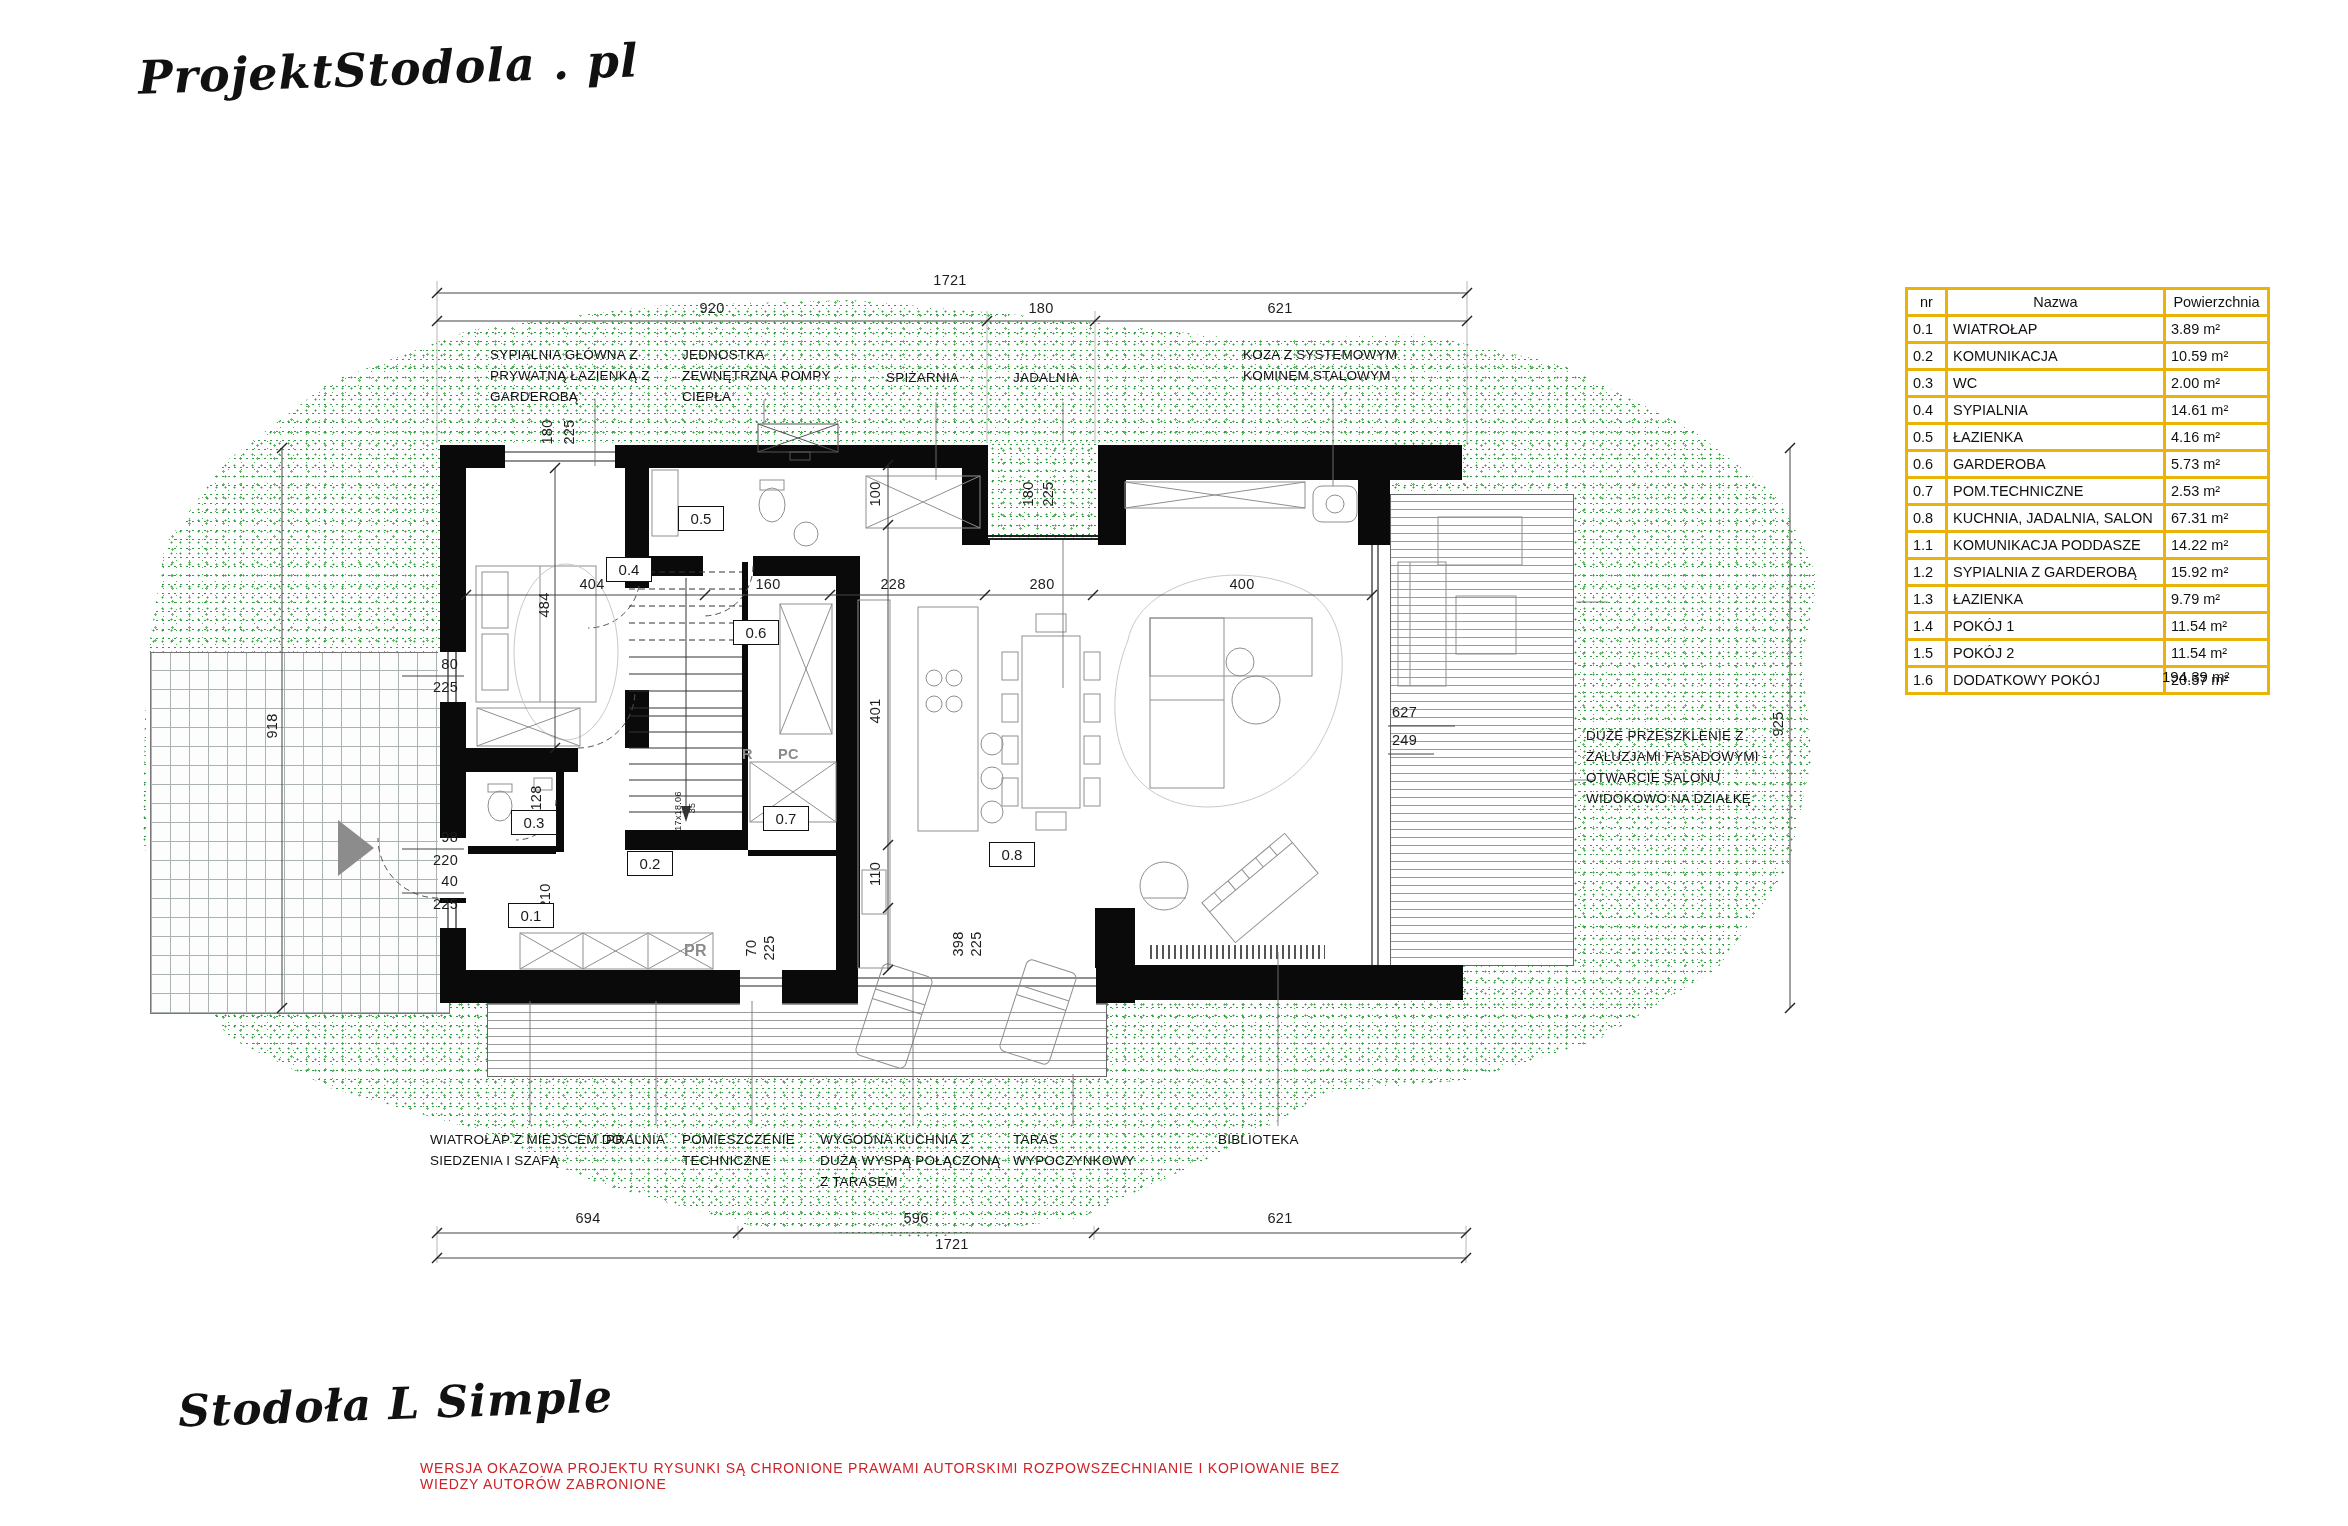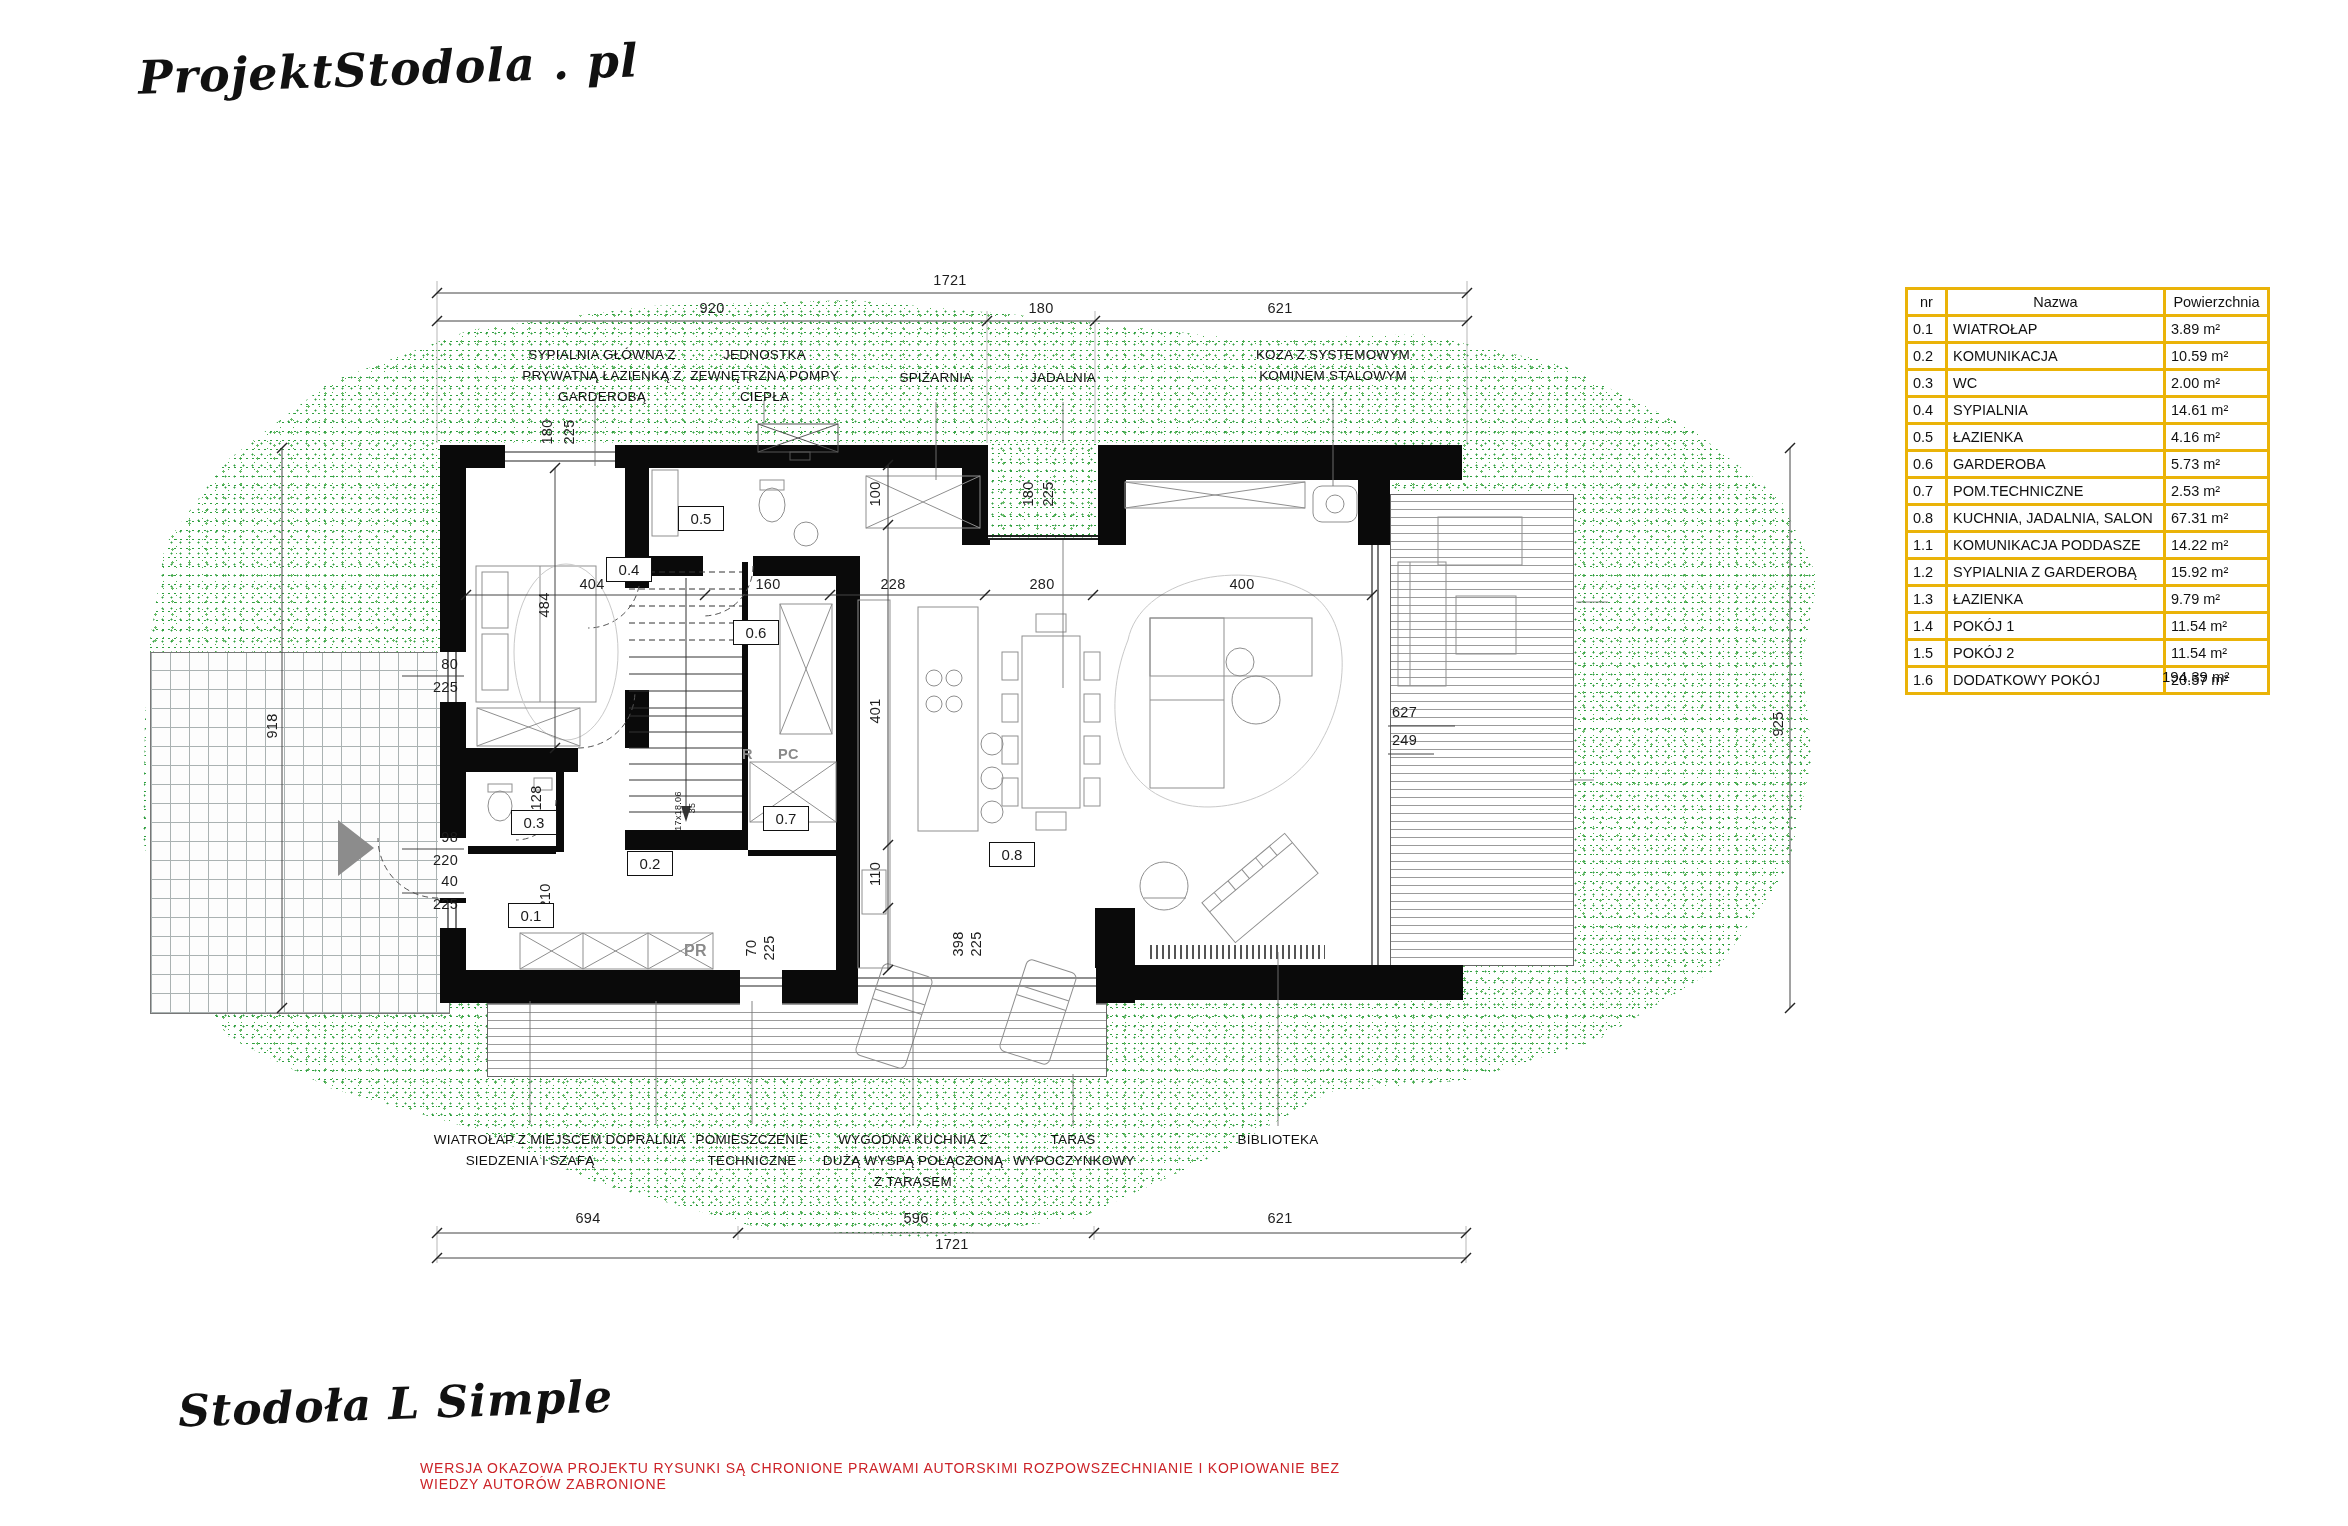--- a/index.html
+++ b/index.html
@@ -29,21 +29,21 @@
   .niche{position:absolute;left:988px;top:443px;width:110px;height:92px;border-bottom:5px double #222;}
   .bookshelf{position:absolute;left:1150px;top:945px;width:175px;height:14px;
     background:repeating-linear-gradient(90deg,#555 0 2px,transparent 2px 6px);}
   svg.plan{position:absolute;left:0;top:0;}
   .labels{position:absolute;inset:0;}
   .t{position:absolute;font-size:14.5px;color:#1d1d1d;white-space:nowrap;letter-spacing:.3px;}
   .c{text-align:center;}  .r{text-align:right;}
   .rot{transform:rotate(-90deg);}
   .sm{font-size:9px;}
   .gray{color:#8a8a8a;font-weight:bold;}
-  .ann{position:absolute;font-size:13.5px;line-height:1.55;text-align:center;color:#111;letter-spacing:.2px;}
+  .ann{position:absolute;font-size:13.5px;line-height:1.55;color:#111;letter-spacing:.2px;}
   .roombox{position:absolute;width:44px;height:23px;border:1.6px solid #111;background:#fff;
     font-size:15px;text-align:center;line-height:23px;}
   .logo{position:absolute;left:138px;top:42px;font-family:"DejaVu Serif",serif;font-style:italic;
     font-weight:700;font-size:46px;letter-spacing:1px;transform:rotate(-2deg);color:#111;}
   .title-script{position:absolute;left:178px;top:1378px;font-family:"DejaVu Serif",serif;font-style:italic;
     font-weight:700;font-size:44px;letter-spacing:1px;transform:rotate(-2deg);color:#111;}
   .disclaimer{position:absolute;left:420px;top:1460px;width:930px;color:#cc2328;
     font-size:14px;letter-spacing:.8px;}
   .table-wrap{position:absolute;left:1905px;top:287px;}
   .table-wrap table{border-collapse:collapse;font-size:14.5px;color:#111;}
@@ -372,20 +372,21 @@
     <div class="roombox" style="left:678px;top:506px">0.5</div>
     <div class="roombox" style="left:733px;top:620px">0.6</div>
     <div class="roombox" style="left:763px;top:806px">0.7</div>
     <div class="roombox" style="left:989px;top:842px">0.8</div>
 
     <div class="ann" style="left:490px;top:345px;width:224px">SYPIALNIA GŁÓWNA Z PRYWATNĄ ŁAZIENKĄ Z GARDEROBĄ</div>
     <div class="ann" style="left:682px;top:345px;width:165px">JEDNOSTKA ZEWNĘTRZNA POMPY CIEPŁA</div>
     <div class="ann" style="left:886px;top:368px;width:100px">SPIŻARNIA</div>
     <div class="ann" style="left:1013px;top:368px;width:100px">JADALNIA</div>
     <div class="ann" style="left:1243px;top:345px;width:180px">KOZA Z SYSTEMOWYM KOMINEM STALOWYM</div>
+    <div class="ann" style="left:1586px;top:726px;width:182px">DUŻE PRZESZKLENIE Z ŻALUZJAMI FASADOWYMI - OTWARCIE SALONU WIDOKOWO NA DZIAŁKĘ</div>
     <div class="ann" style="left:430px;top:1130px;width:200px">WIATROŁAP Z MIEJSCEM DO SIEDZENIA I SZAFĄ</div>
     <div class="ann" style="left:606px;top:1130px;width:100px">PRALNIA</div>
     <div class="ann" style="left:682px;top:1130px;width:140px">POMIESZCZENIE TECHNICZNE</div>
     <div class="ann" style="left:820px;top:1130px;width:186px">WYGODNA KUCHNIA Z DUŻĄ WYSPĄ POŁĄCZONĄ Z TARASEM</div>
     <div class="ann" style="left:1013px;top:1130px;width:120px">TARAS WYPOCZYNKOWY</div>
     <div class="ann" style="left:1218px;top:1130px;width:120px">BIBLIOTEKA</div>
   </div>
 
   <div class="table-wrap">
     <table>

